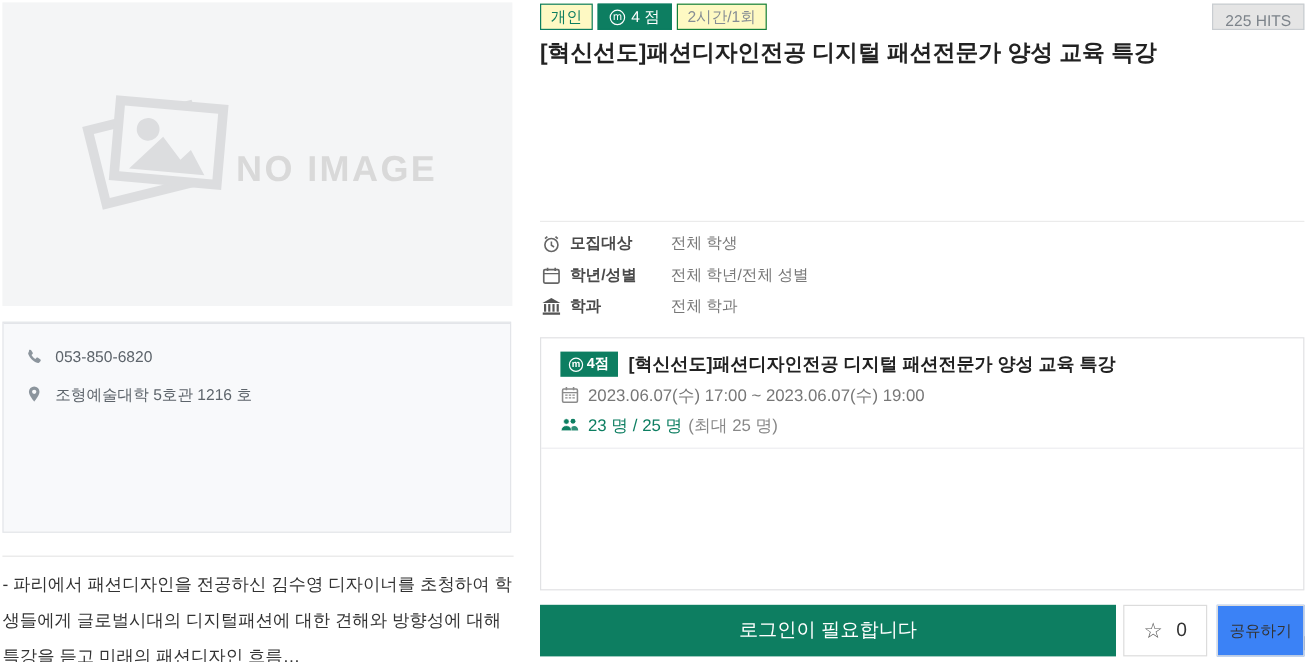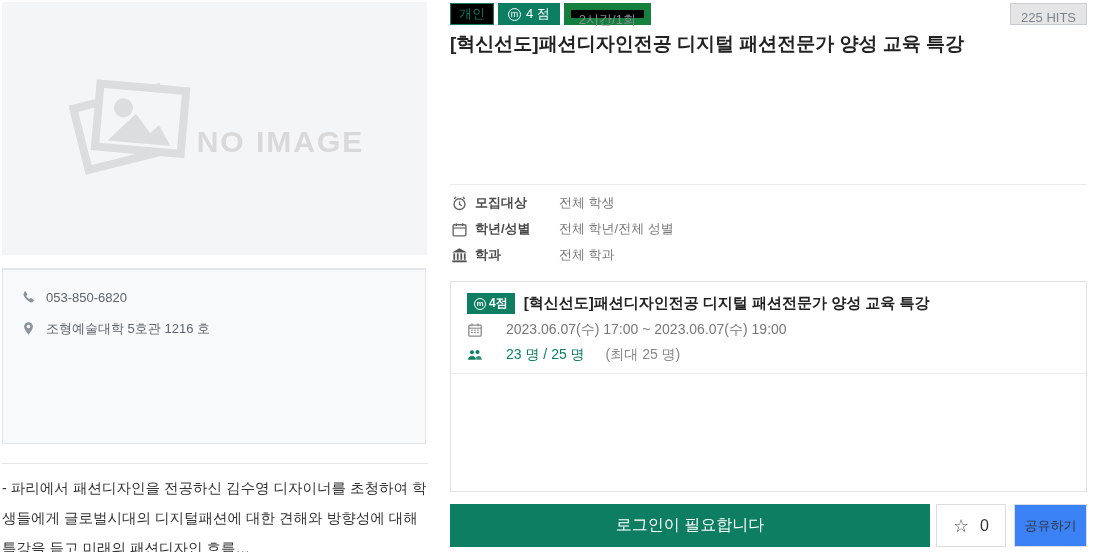--- a/index.html
+++ b/index.html
@@ -6,23 +6,23 @@
   html,body { width:1095px; height:552px; background:#fff; font-family:"Liberation Sans","DejaVu Sans",sans-serif; }
   .page { position:relative; width:1095px; height:552px; background:#fff; overflow:hidden; }
 
   
   .image-box { position:absolute; left:2px; top:2px; width:425px; height:253px;
     background:#f4f5f6; display:flex; align-items:center; justify-content:center; }
   .noimage-text { margin-top:26px; font-size:30px; font-weight:bold; color:#d9d9d9; letter-spacing:2px; }
 
   
   .badge-row { position:absolute; left:450px; top:3px; display:flex; gap:4px; align-items:center; }
-  .badge { height:22px; line-height:20px; font-size:13px; padding:0 8px; background:#000000; white-space:nowrap; }
+  .badge { height:22px; line-height:20px; font-size:13px; padding:0 8px; background:#fef9c3; white-space:nowrap; }
   .badge.outline-accent { border:1px solid #0d7e61; color:#0d7e61; }
-  .badge.outline-gray   { border:7px solid #15803d; color:#868d94; }
+  .badge.outline-gray   { border:1px solid #15803d; color:#868d94; }
   .badge.filled { background:#0d7e61; border:1px solid #0d7e61; color:#fff; display:flex; align-items:center; gap:5px; padding:0 9px; }
   .m-circle { display:inline-block; width:13px; height:13px; border:1px solid #fff; border-radius:50%;
     font-size:9px; line-height:11px; text-align:center; color:#fff; }
   .hits-badge { position:absolute; right:8px; top:3px; height:22px; line-height:20px; font-size:13px;
     padding:4px 10px; border:1px solid #c9cdd1; color:#7d848b; background:#e5e5e5; }
 
   .page-title { position:absolute; left:450px; top:31px; width:620px; font-size:19px; font-weight:bold; color:#222; }
 
   
   .info-divider { position:absolute; left:450px; top:184px; width:637px; height:1px; background:#ebebeb; }
@@ -53,21 +53,21 @@
   .more-link .chev { font-size:11px; color:#555; margin-right:3px; }
 
   
   .session-card { position:absolute; left:450px; top:281px; width:637px; height:211px;
     border:1px solid #e1e2e4; background:#fff; padding:11px 16px; }
   .card-header { display:flex; align-items:center; gap:9px; }
   .card-badge { background:#0d7e61; color:#fff; font-size:12px; font-weight:bold; height:21px;
     display:flex; align-items:center; gap:3px; padding:0 7px; }
   .card-badge .m-circle { width:12px; height:12px; font-size:8px; line-height:10px; }
   .card-title { font-size:15px; font-weight:bold; color:#222; }
-  .card-row { display:flex; align-items:center; gap:23px; margin-top:7px; font-size:14px; color:#777; }
+  .card-row { display:flex; gap:7px; margin-top:7px; font-size:14px; color:#777; }
   .card-row .c-icon2 { width:16px; height:16px; display:flex; align-items:center; }
   .cap-current { color:#0d7e61; }
   .cap-max { color:#888; }
   .status-text { color:#555; }
   .card-divider { margin:9px -16px 0 -16px; border-top:1px solid #ededf1; }
 
   
   .login-btn { position:absolute; left:450px; top:504px; width:480px; height:43px; background:#0d7e61;
     border:none; color:#fff; font-size:16px; font-family:inherit; display:flex; align-items:center; justify-content:center; cursor:pointer; }
   .fav-btn { position:absolute; left:936px; top:504px; width:70px; height:43px; background:#fff;

